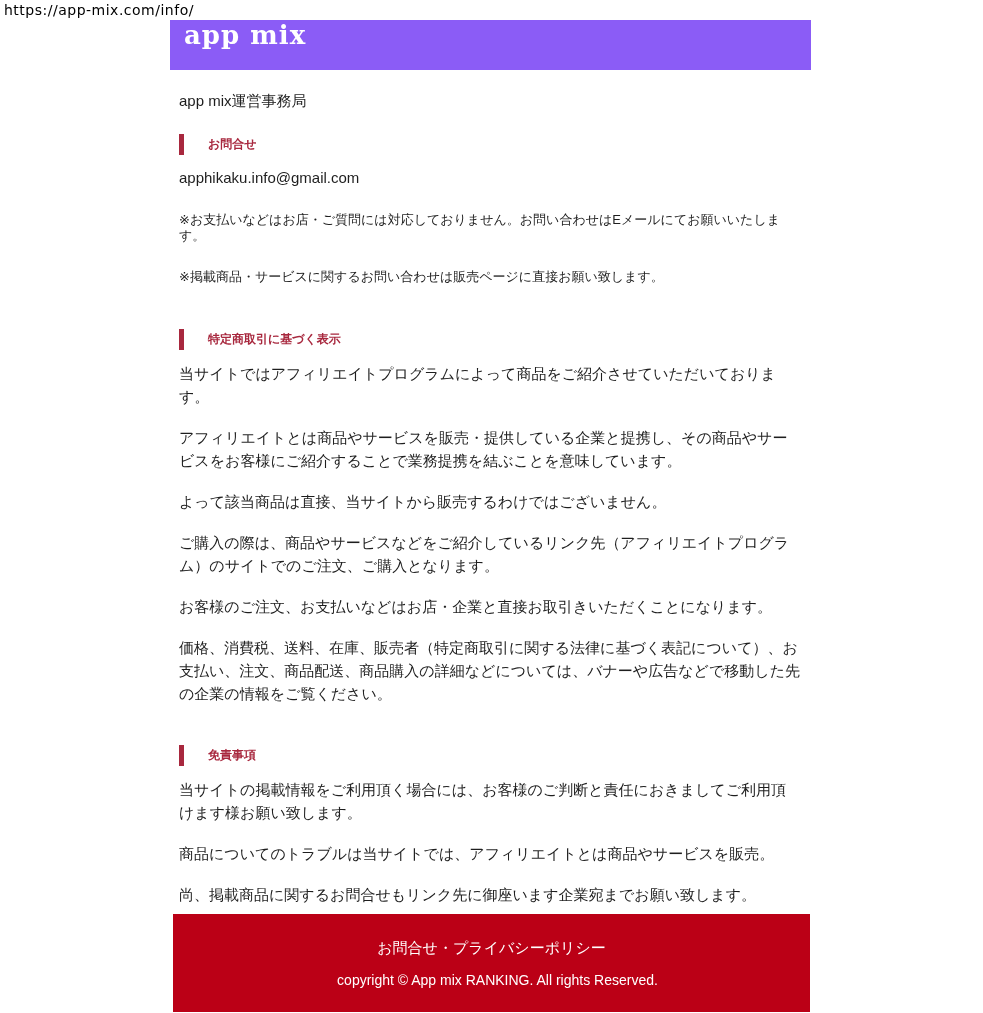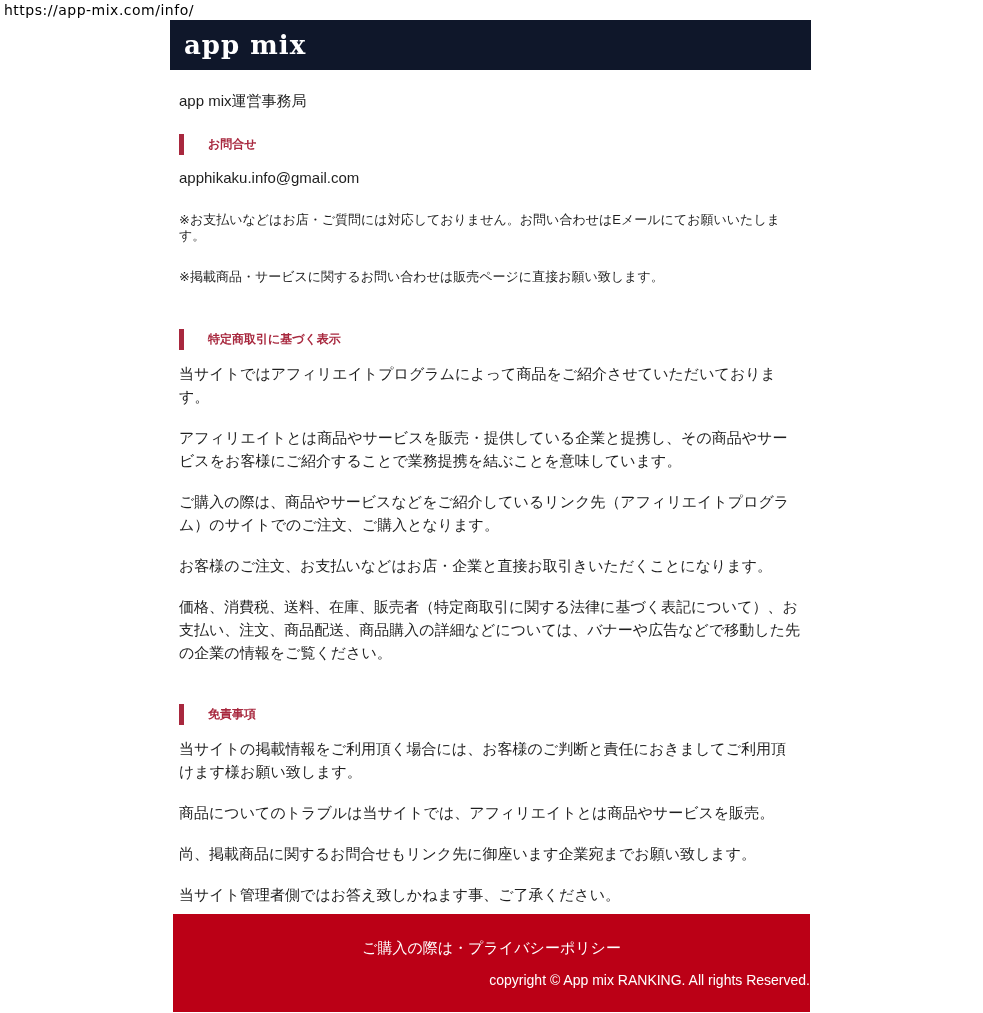--- a/index.html
+++ b/index.html
@@ -15,23 +15,23 @@
   .url-text {
     position: absolute; top: 2px; left: 4px;
     font-size: 14px; color: #000;
     font-family: "DejaVu Sans", "Liberation Sans", sans-serif;
     letter-spacing: 0.5px;
   }
 
   .content { position: absolute; left: 170px; top: 20px; width: 641px; }
 
   .site-header {
-    background: #0f172a;
+    background: #8b5cf6;
     height: 50px;
-    display: flex; align-items: center;
+    display: flex; align-items: flex-start;
     padding-left: 14px;
   }
   .site-logo {
     color: #ffffff;
     font-family: "DejaVu Serif", "Liberation Serif", serif;
     font-weight: bold;
     font-size: 26px;
     letter-spacing: 1px;
   }
 
@@ -81,21 +81,20 @@
     color: #ffffff;
     font-size: 15px;
     line-height: 17px;
     text-decoration: none;
     cursor: pointer;
   }
   .footer-copy {
     margin: 15px 0 0 12px;
     font-size: 14px;
     line-height: 16px;
-    text-align: right;
   }
 </style>
 </head>
 <body>
 
 <div class="page">
 
   <div class="url-text">https://app-mix.com/info/</div>
 
   <div class="content">
@@ -110,33 +109,34 @@
       <h2 class="section-heading mt-heading-1">お問合せ</h2>
       <p class="email-line">apphikaku.info@gmail.com</p>
       <p class="note">※お支払いなどはお店・ご質問には対応しておりません。お問い合わせはEメールにてお願いいたします。</p>
       <p class="note">※掲載商品・サービスに関するお問い合わせは販売ページに直接お願い致します。</p>
     </section>
 
     <section>
       <h2 class="section-heading mt-heading-2">特定商取引に基づく表示</h2>
       <p class="body-p first">当サイトではアフィリエイトプログラムによって商品をご紹介させていただいております。</p>
       <p class="body-p">アフィリエイトとは商品やサービスを販売・提供している企業と提携し、その商品やサービスをお客様にご紹介することで業務提携を結ぶことを意味しています。</p>
+      <p class="body-p">よって該当商品は直接、当サイトから販売するわけではございません。</p>
       <p class="body-p">ご購入の際は、商品やサービスなどをご紹介しているリンク先（アフィリエイトプログラム）のサイトでのご注文、ご購入となります。</p>
       <p class="body-p">お客様のご注文、お支払いなどはお店・企業と直接お取引きいただくことになります。</p>
       <p class="body-p">価格、消費税、送料、在庫、販売者（特定商取引に関する法律に基づく表記について）、お支払い、注文、商品配送、商品購入の詳細などについては、バナーや広告などで移動した先の企業の情報をご覧ください。</p>
     </section>
 
     <section>
       <h2 class="section-heading mt-heading-3">免責事項</h2>
       <p class="body-p first">当サイトの掲載情報をご利用頂く場合には、お客様のご判断と責任におきましてご利用頂けます様お願い致します。</p>
       <p class="body-p">商品についてのトラブルは当サイトでは、アフィリエイトとは商品やサービスを販売。</p>
       <p class="body-p">尚、掲載商品に関するお問合せもリンク先に御座います企業宛までお願い致します。</p>
       <p class="body-p">当サイト管理者側ではお答え致しかねます事、ご了承ください。</p>
     </section>
 
   </div>
 
   <footer class="site-footer">
-    <a class="footer-link">ご購入の際は・プライバシーポリシー</a>
+    <a class="footer-link">お問合せ・プライバシーポリシー</a>
     <p class="footer-copy">copyright © App mix RANKING. All rights Reserved.</p>
   </footer>
 
 </div>
 
 </body></html>

